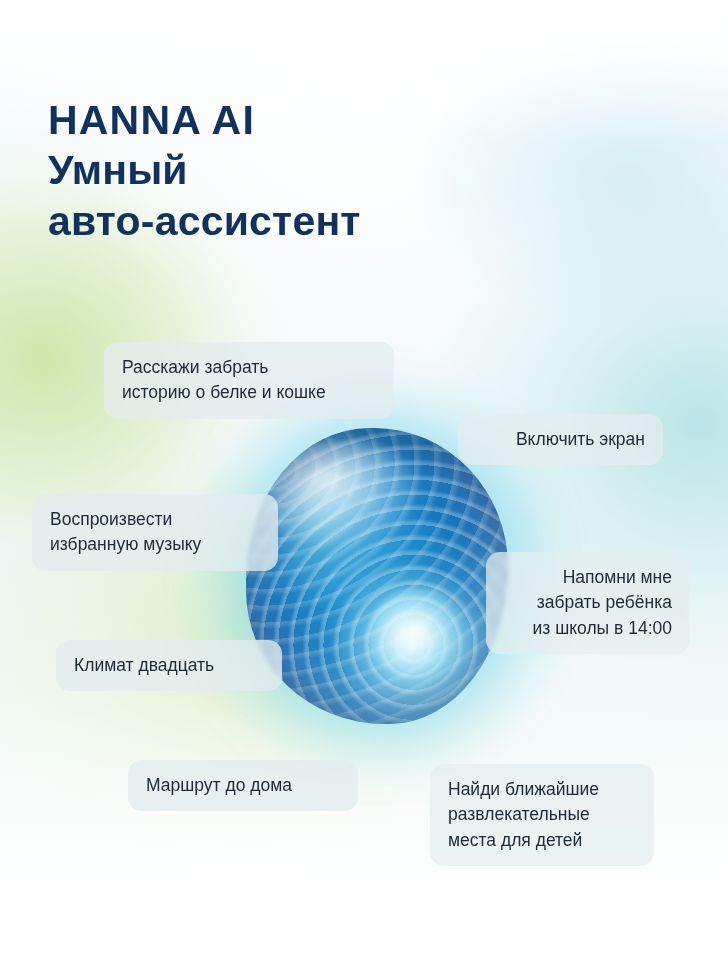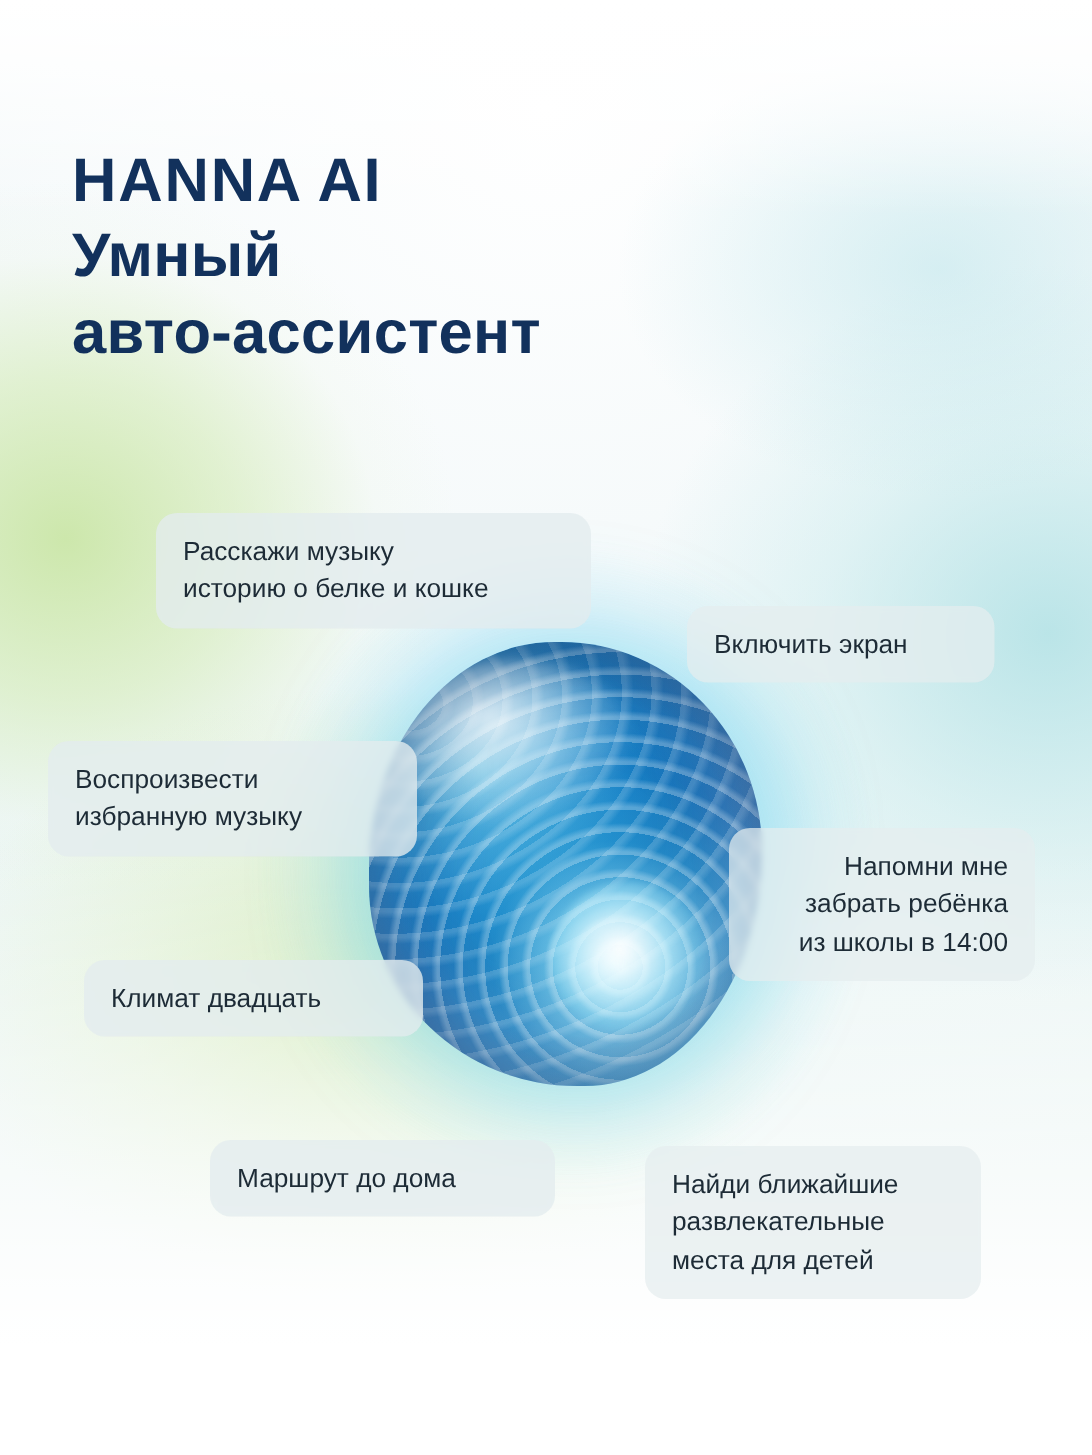--- a/index.html
+++ b/index.html
@@ -162,25 +162,25 @@
     border-radius: 14px;
     color: #1d2b36;
     font-size: 17.5px;
     line-height: 1.45;
     padding: 13px 18px;
     backdrop-filter: blur(2px);
   }
   .bubble.light { background: rgba(228,237,239,0.72); }
 
   #bubble-story   { left: 104px; top: 342px; width: 290px; }
-  #bubble-screen  { left: 458px; top: 404px; width: 205px; }
+  #bubble-screen  { left: 458px; top: 414px; width: 205px; text-align: right; }
   #bubble-music   { left: 32px;  top: 494px; width: 246px; }
   #bubble-remind  { left: 486px; top: 552px; width: 204px; text-align: right; }
   #bubble-climate { left: 56px;  top: 640px; width: 226px; }
-  #bubble-route   { left: 140px; top: 760px; width: 230px; }
+  #bubble-route   { left: 128px; top: 760px; width: 230px; }
   #bubble-places  { left: 430px; top: 764px; width: 224px; }
 
   .bubble .line { display: block; white-space: nowrap; }
 </style>
 </head>
 <body>
 
 <div id="poster">
 
   <div class="bg-layer bg-base"></div>
@@ -202,21 +202,21 @@
     <div class="orb">
       <div class="ripples"></div>
       <div class="ripples2"></div>
       <div class="sheen"></div>
       <div class="core"></div>
       <div class="edge-dark"></div>
     </div>
   </div>
 
   <div class="bubble" id="bubble-story">
-    <span class="line">Расскажи музыку</span>
+    <span class="line">Расскажи забрать</span>
     <span class="line">историю о белке и кошке</span>
   </div>
 
   <div class="bubble light" id="bubble-screen">
     <span class="line">Включить экран</span>
   </div>
 
   <div class="bubble" id="bubble-music">
     <span class="line">Воспроизвести</span>
     <span class="line">избранную музыку</span>

